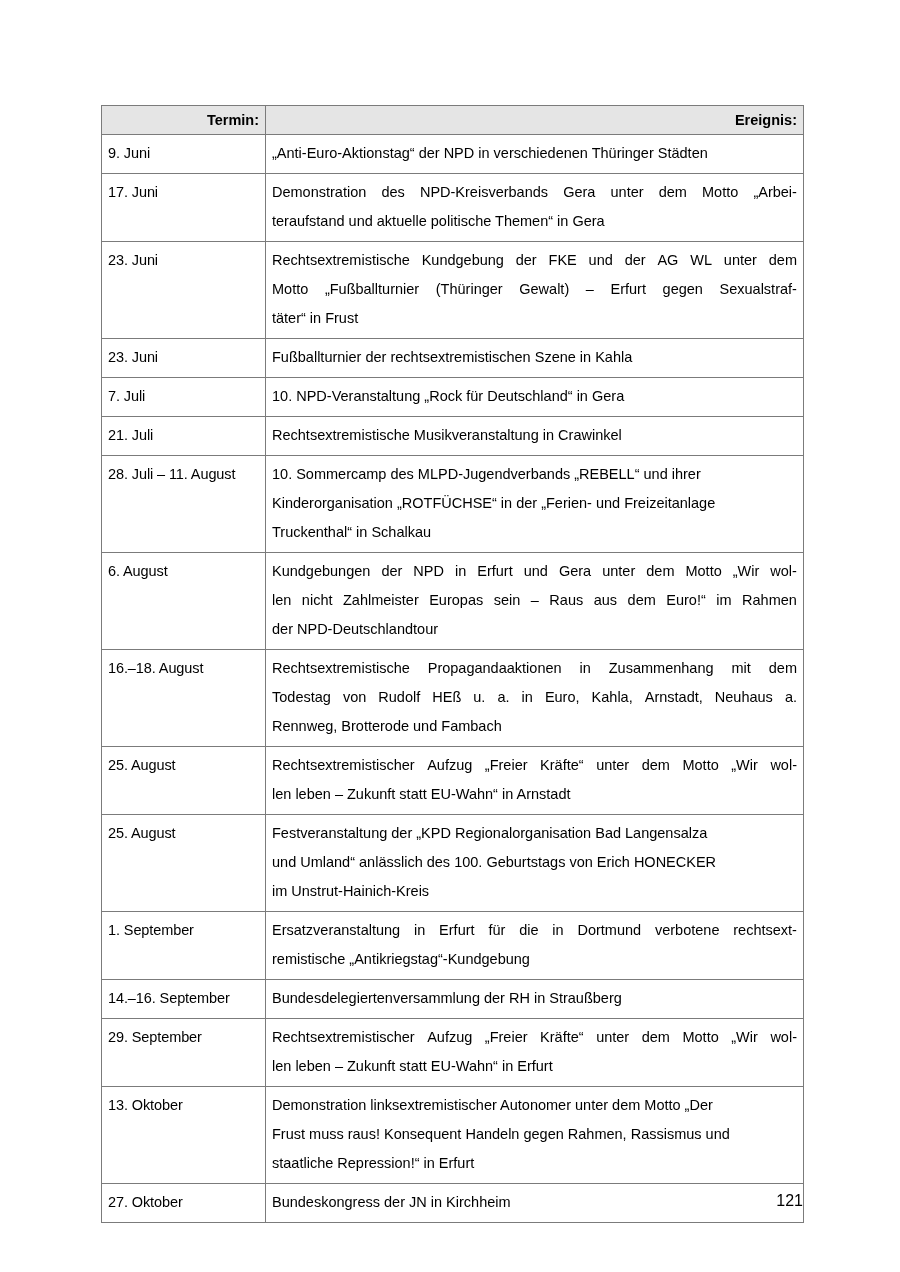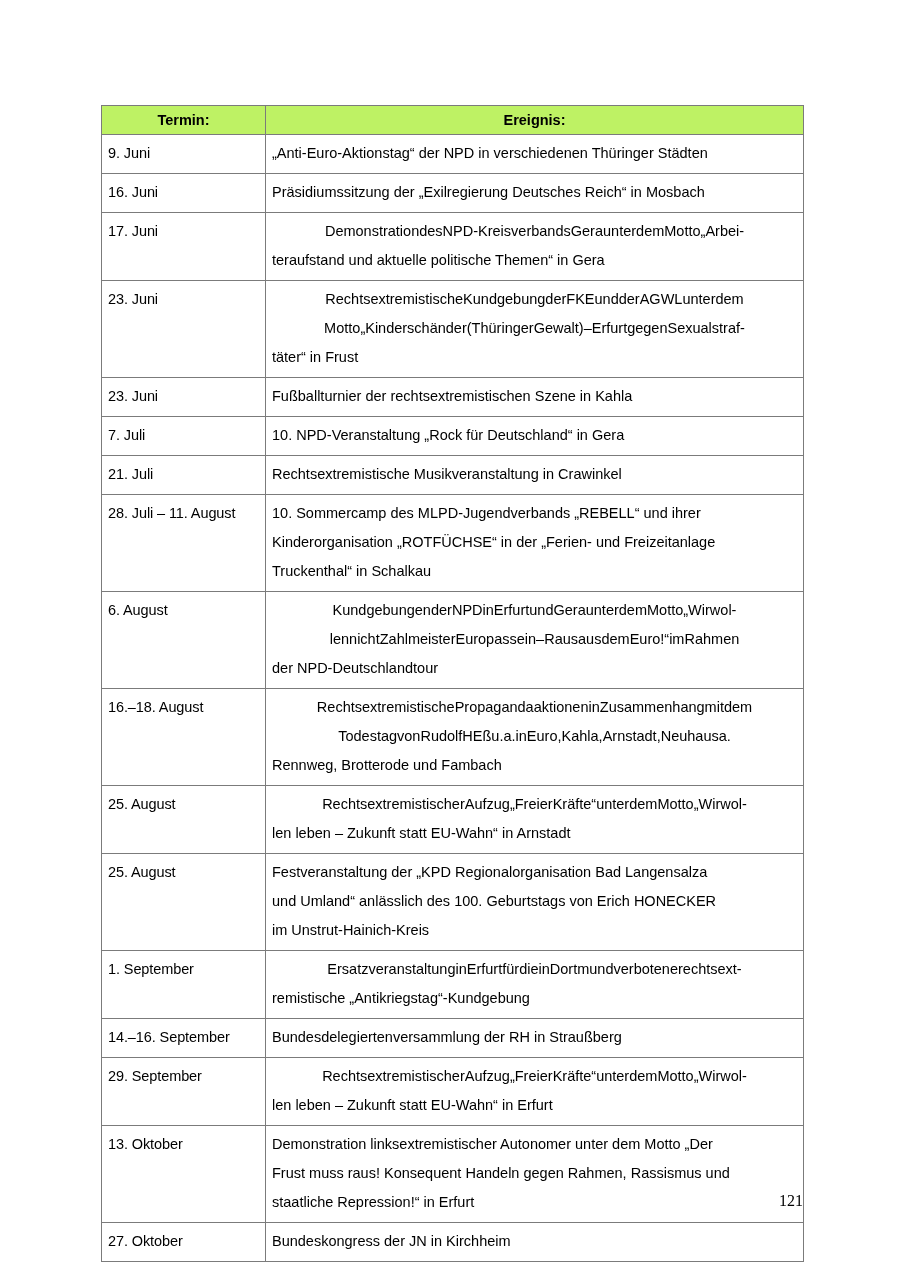--- a/index.html
+++ b/index.html
@@ -41,27 +41,27 @@
   .events-table th,
   .events-table td {
     border: 1px solid #7b7b7b;
     vertical-align: top;
     padding: 0;
     background: #ffffff;
   }
 
   
   .events-table thead th {
-    background: #bef264;
+    background: #e5e5e5;
     font-weight: bold;
     font-size: 14.5px;
     height: 28px;
     line-height: 28px;
     padding: 0 6px;
-    text-align: center;
+    text-align: right;
     white-space: nowrap;
   }
 
   
   .events-table tbody td {
     font-size: 14.5px;
   }
   .cell-inner {
     padding: 4px 6px 5px 6px;
   }
@@ -74,33 +74,33 @@
   .tline {
     display: block;
     height: 29px;
     line-height: 29px;
     white-space: nowrap;
   }
 
   
   .tline.just {
     display: flex;
-    justify-content: center;
+    justify-content: space-between;
     white-space: nowrap;
   }
   .tline.just > span { display: inline-block; }
 
   
   .folio {
     position: absolute;
     left: 0;
     top: 1192px;
     width: 803px;
     text-align: right;
-    font-family: Liberation Serif, serif;
+    font-family: Liberation Sans, sans-serif;
     font-size: 16px;
     color: #000000;
   }
 </style>
 </head>
 <body>
 
 <div class="page">
 
   <table class="events-table">
@@ -123,32 +123,20 @@
           </td>
           <td class="cell-event">
             <div class="cell-inner">
               <span class="tline">„Anti-Euro-Aktionstag“ der NPD in verschiedenen Thüringer Städten</span>
             </div>
           </td>
         </tr>
         <tr>
           <td class="cell-date">
             <div class="cell-inner">
-              <span class="tline">16. Juni</span>
-            </div>
-          </td>
-          <td class="cell-event">
-            <div class="cell-inner">
-              <span class="tline">Präsidiumssitzung der „Exilregierung Deutsches Reich“ in Mosbach</span>
-            </div>
-          </td>
-        </tr>
-        <tr>
-          <td class="cell-date">
-            <div class="cell-inner">
               <span class="tline">17. Juni</span>
             </div>
           </td>
           <td class="cell-event">
             <div class="cell-inner">
               <span class="tline just">
                 <span>Demonstration</span>
                 <span>des</span>
                 <span>NPD-Kreisverbands</span>
                 <span>Gera</span>
@@ -176,21 +164,21 @@
                 <span>FKE</span>
                 <span>und</span>
                 <span>der</span>
                 <span>AG</span>
                 <span>WL</span>
                 <span>unter</span>
                 <span>dem</span>
               </span>
               <span class="tline just">
                 <span>Motto</span>
-                <span>„Kinderschänder</span>
+                <span>„Fußballturnier</span>
                 <span>(Thüringer</span>
                 <span>Gewalt)</span>
                 <span>–</span>
                 <span>Erfurt</span>
                 <span>gegen</span>
                 <span>Sexualstraf-</span>
               </span>
               <span class="tline">täter“ in Frust</span>
             </div>
           </td>

